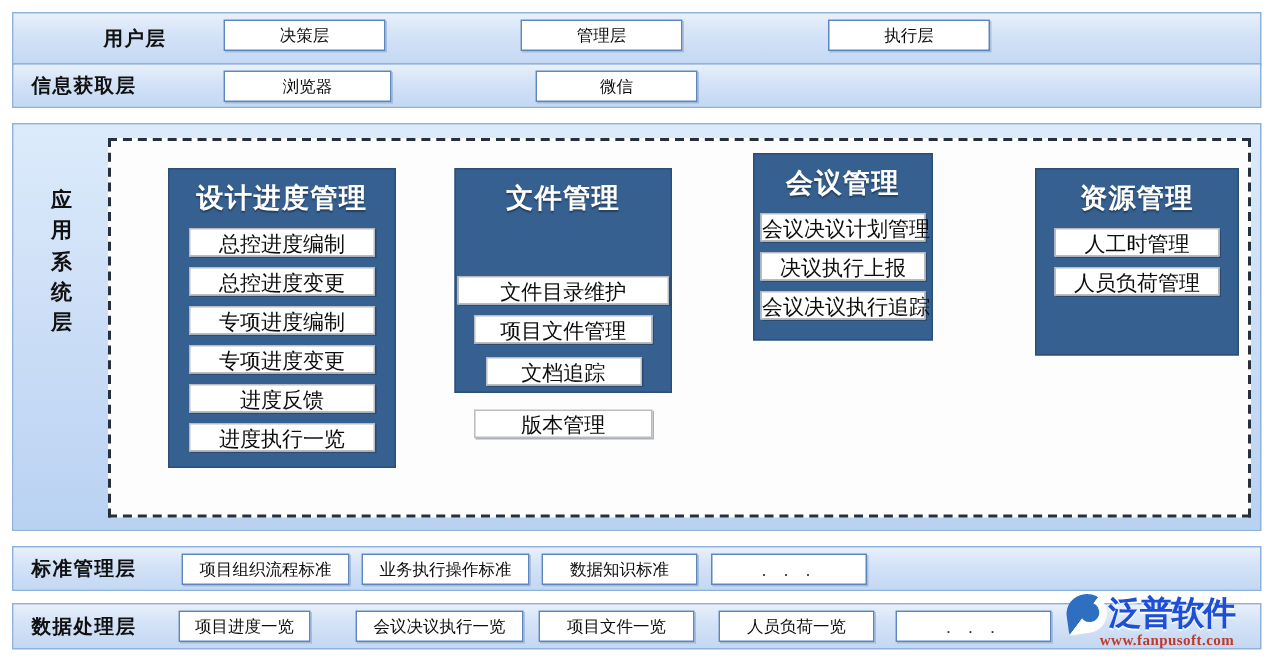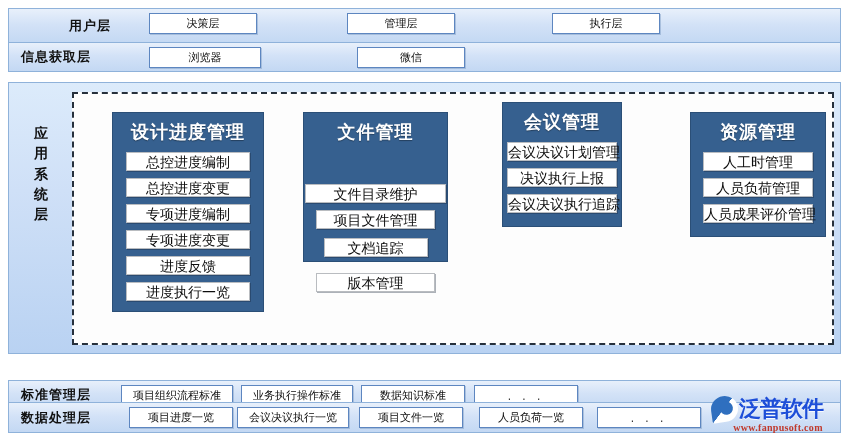--- a/index.html
+++ b/index.html
@@ -230,37 +230,36 @@
         <div class="module-title">会议管理</div>
         <div class="module-item" style="width:110px;">会议决议计划管理</div>
         <div class="module-item" style="width:110px;">决议执行上报</div>
         <div class="module-item" style="width:110px;">会议决议执行追踪</div>
       </div>
 
       <div class="module" style="left:616px;top:18px;width:136px;height:125px;">
         <div class="module-title">资源管理</div>
         <div class="module-item" style="width:110px;">人工时管理</div>
         <div class="module-item" style="width:110px;">人员负荷管理</div>
-        <div class="module-item" style="width:110px;">人员成果评价管理</div>
       </div>
 
     </div>
   </div>
 
-  <div class="band" id="band-standard" style="top:364px;height:30px;margin-top:16px;">
+  <div class="band" id="band-standard" style="top:364px;height:30px;">
     <div class="band-label" style="width:112px;">标准管理层</div>
     <div class="chip" style="left:112px;top:4px;width:112px;height:21px;">项目组织流程标准</div>
     <div class="chip" style="left:232px;top:4px;width:112px;height:21px;">业务执行操作标准</div>
     <div class="chip" style="left:352px;top:4px;width:104px;height:21px;">数据知识标准</div>
     <div class="chip dots" style="left:465px;top:4px;width:104px;height:21px;">. . .</div>
   </div>
 
   <div class="band" id="band-data" style="top:402px;height:31px;">
     <div class="band-label" style="width:112px;">数据处理层</div>
-    <div class="chip" style="left:120px;top:4px;width:104px;height:21px;">项目进度一览</div>
+    <div class="chip" style="left:110px;top:4px;width:88px;height:21px;">项目进度一览</div>
     <div class="chip" style="left:228px;top:4px;width:112px;height:21px;">会议决议执行一览</div>
     <div class="chip" style="left:350px;top:4px;width:104px;height:21px;">项目文件一览</div>
     <div class="chip" style="left:470px;top:4px;width:104px;height:21px;">人员负荷一览</div>
     <div class="chip dots" style="left:588px;top:4px;width:104px;height:21px;">. . .</div>
   </div>
 
   <div id="watermark">
     <div id="wm-row">
       <div id="wm-mark"></div>
       <div id="wm-text">泛普软件</div>

